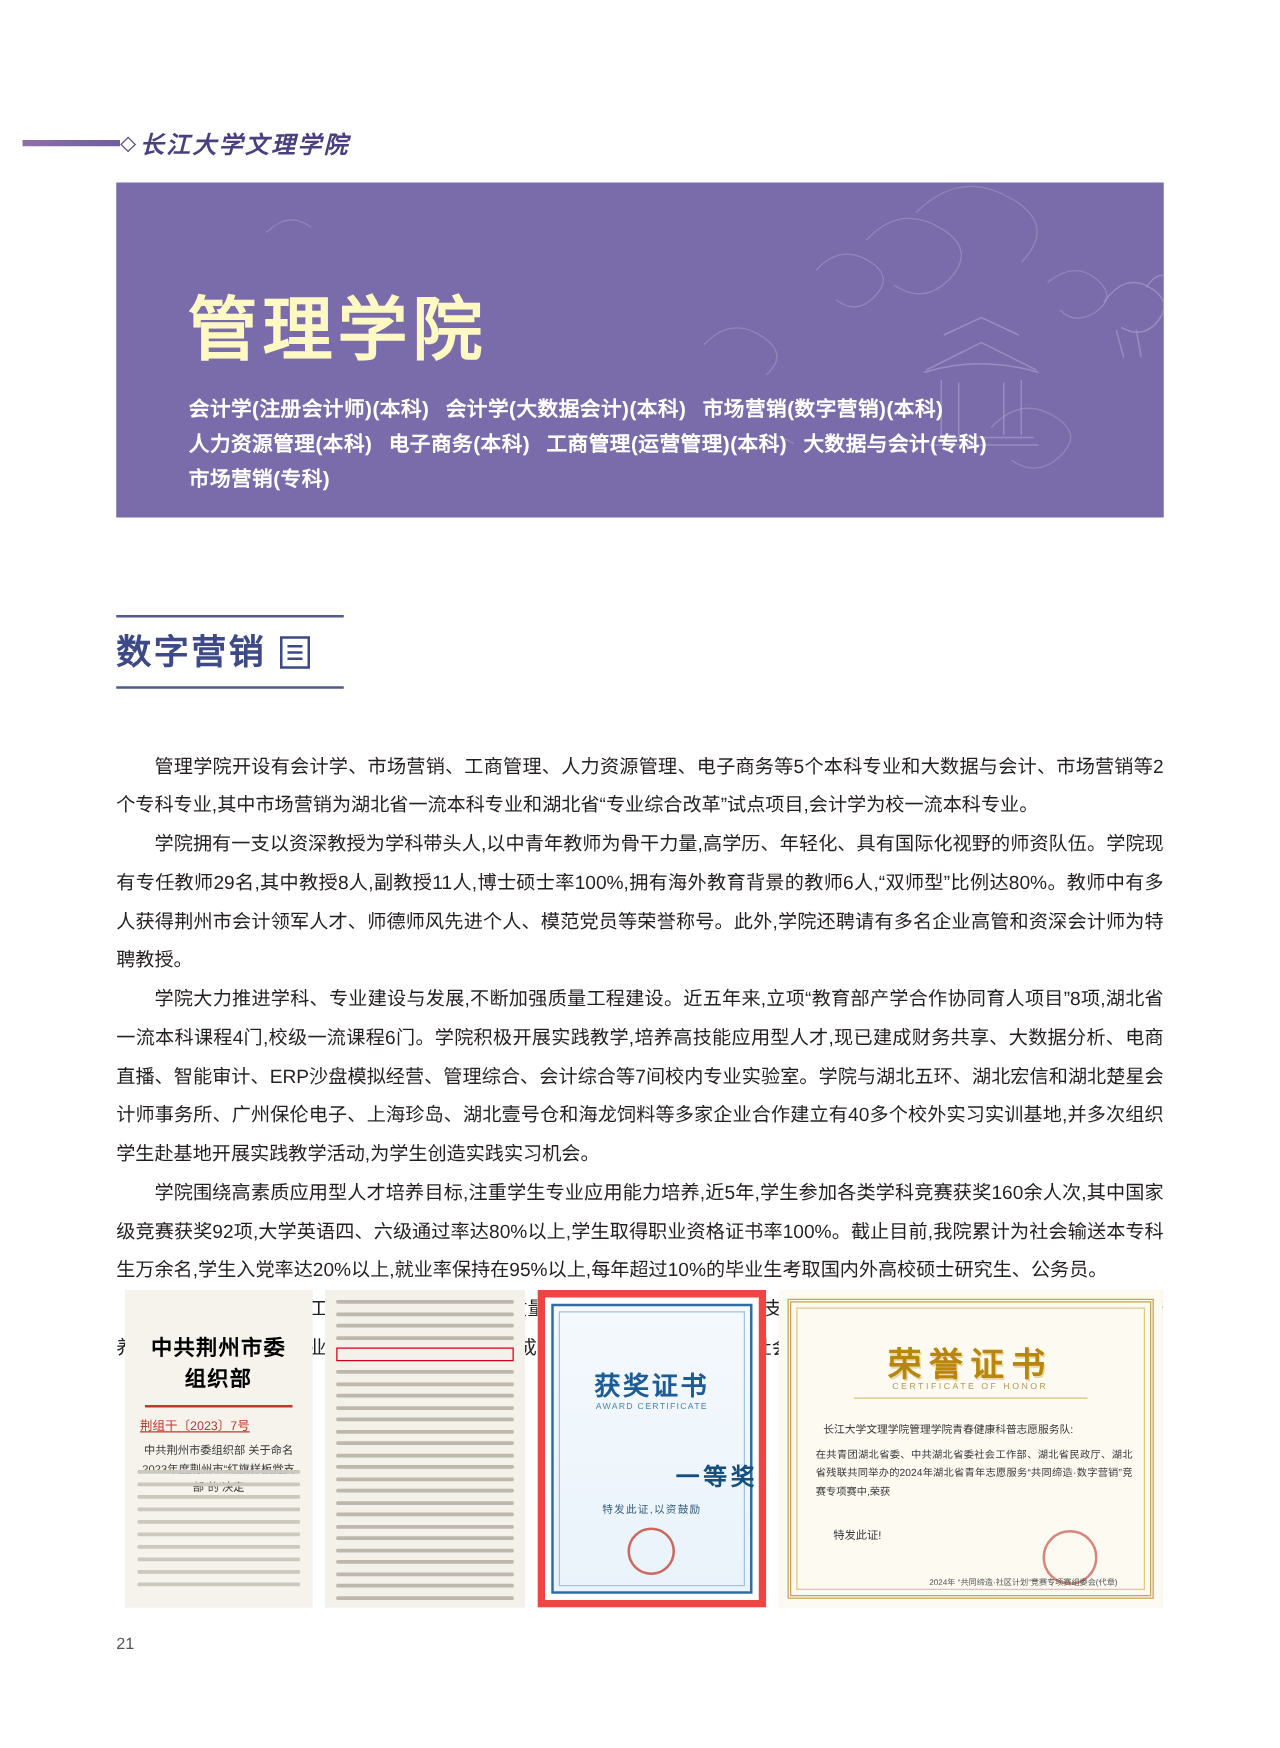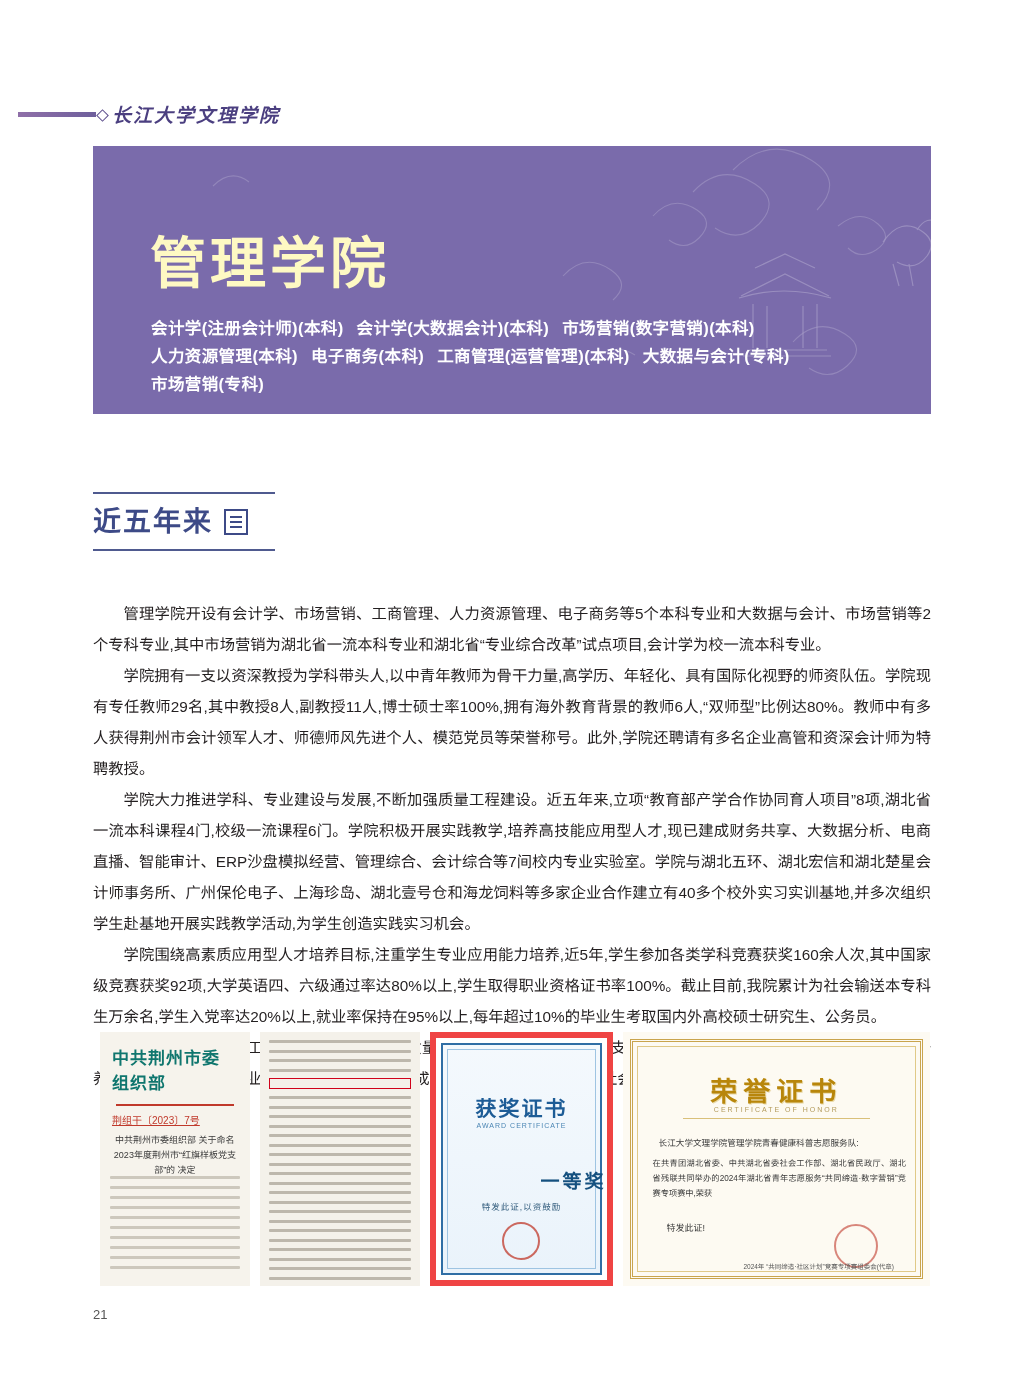--- a/index.html
+++ b/index.html
@@ -167,26 +167,26 @@
 
   
   .doc-scan {
     position: absolute;
     inset: 0;
     background: #f6f3ec;
     padding: 10px 12px;
     box-sizing: border-box;
   }
   .doc-scan .red-title {
-    color: #0f766e;
-    font-weight: bold;
-    text-align: left;
+    color: #000000;
+    font-weight: bold;
+    text-align: center;
     font-size: 17px;
     letter-spacing: 1px;
-    margin-top: 2px;
+    margin-top: 22px;
     font-family: "DejaVu Serif", serif;
   }
   .doc-scan .red-rule {
     height: 2px;
     background: #c0392b;
     margin: 10px 4px 6px 4px;
   }
   .doc-scan .star {
     text-align: left;
     color: #c0392b;
@@ -457,21 +457,21 @@
     <span>电子商务(本科)</span>
     <span>工商管理(运营管理)(本科)</span>
     <span>大数据与会计(专科)</span><br>
     <span>市场营销(专科)</span>
   </div>
 </div>
 
 <div class="section-head">
   <div class="bar-top"></div>
   <div class="title">
-    <span>近五年来</span>
+    <span>数字营销</span>
     <span class="doc-icon">
       <svg viewBox="0 0 26 28" width="26" height="28">
         <rect x="2" y="2" width="22" height="24" fill="none" stroke="#3d4a87" stroke-width="2"></rect>
         <line x1="7" y1="9" x2="19" y2="9" stroke="#3d4a87" stroke-width="2"></line>
         <line x1="7" y1="14" x2="19" y2="14" stroke="#3d4a87" stroke-width="2"></line>
         <line x1="7" y1="19" x2="19" y2="19" stroke="#3d4a87" stroke-width="2"></line>
       </svg>
     </span>
   </div>
   <div class="bar-bottom"></div>

